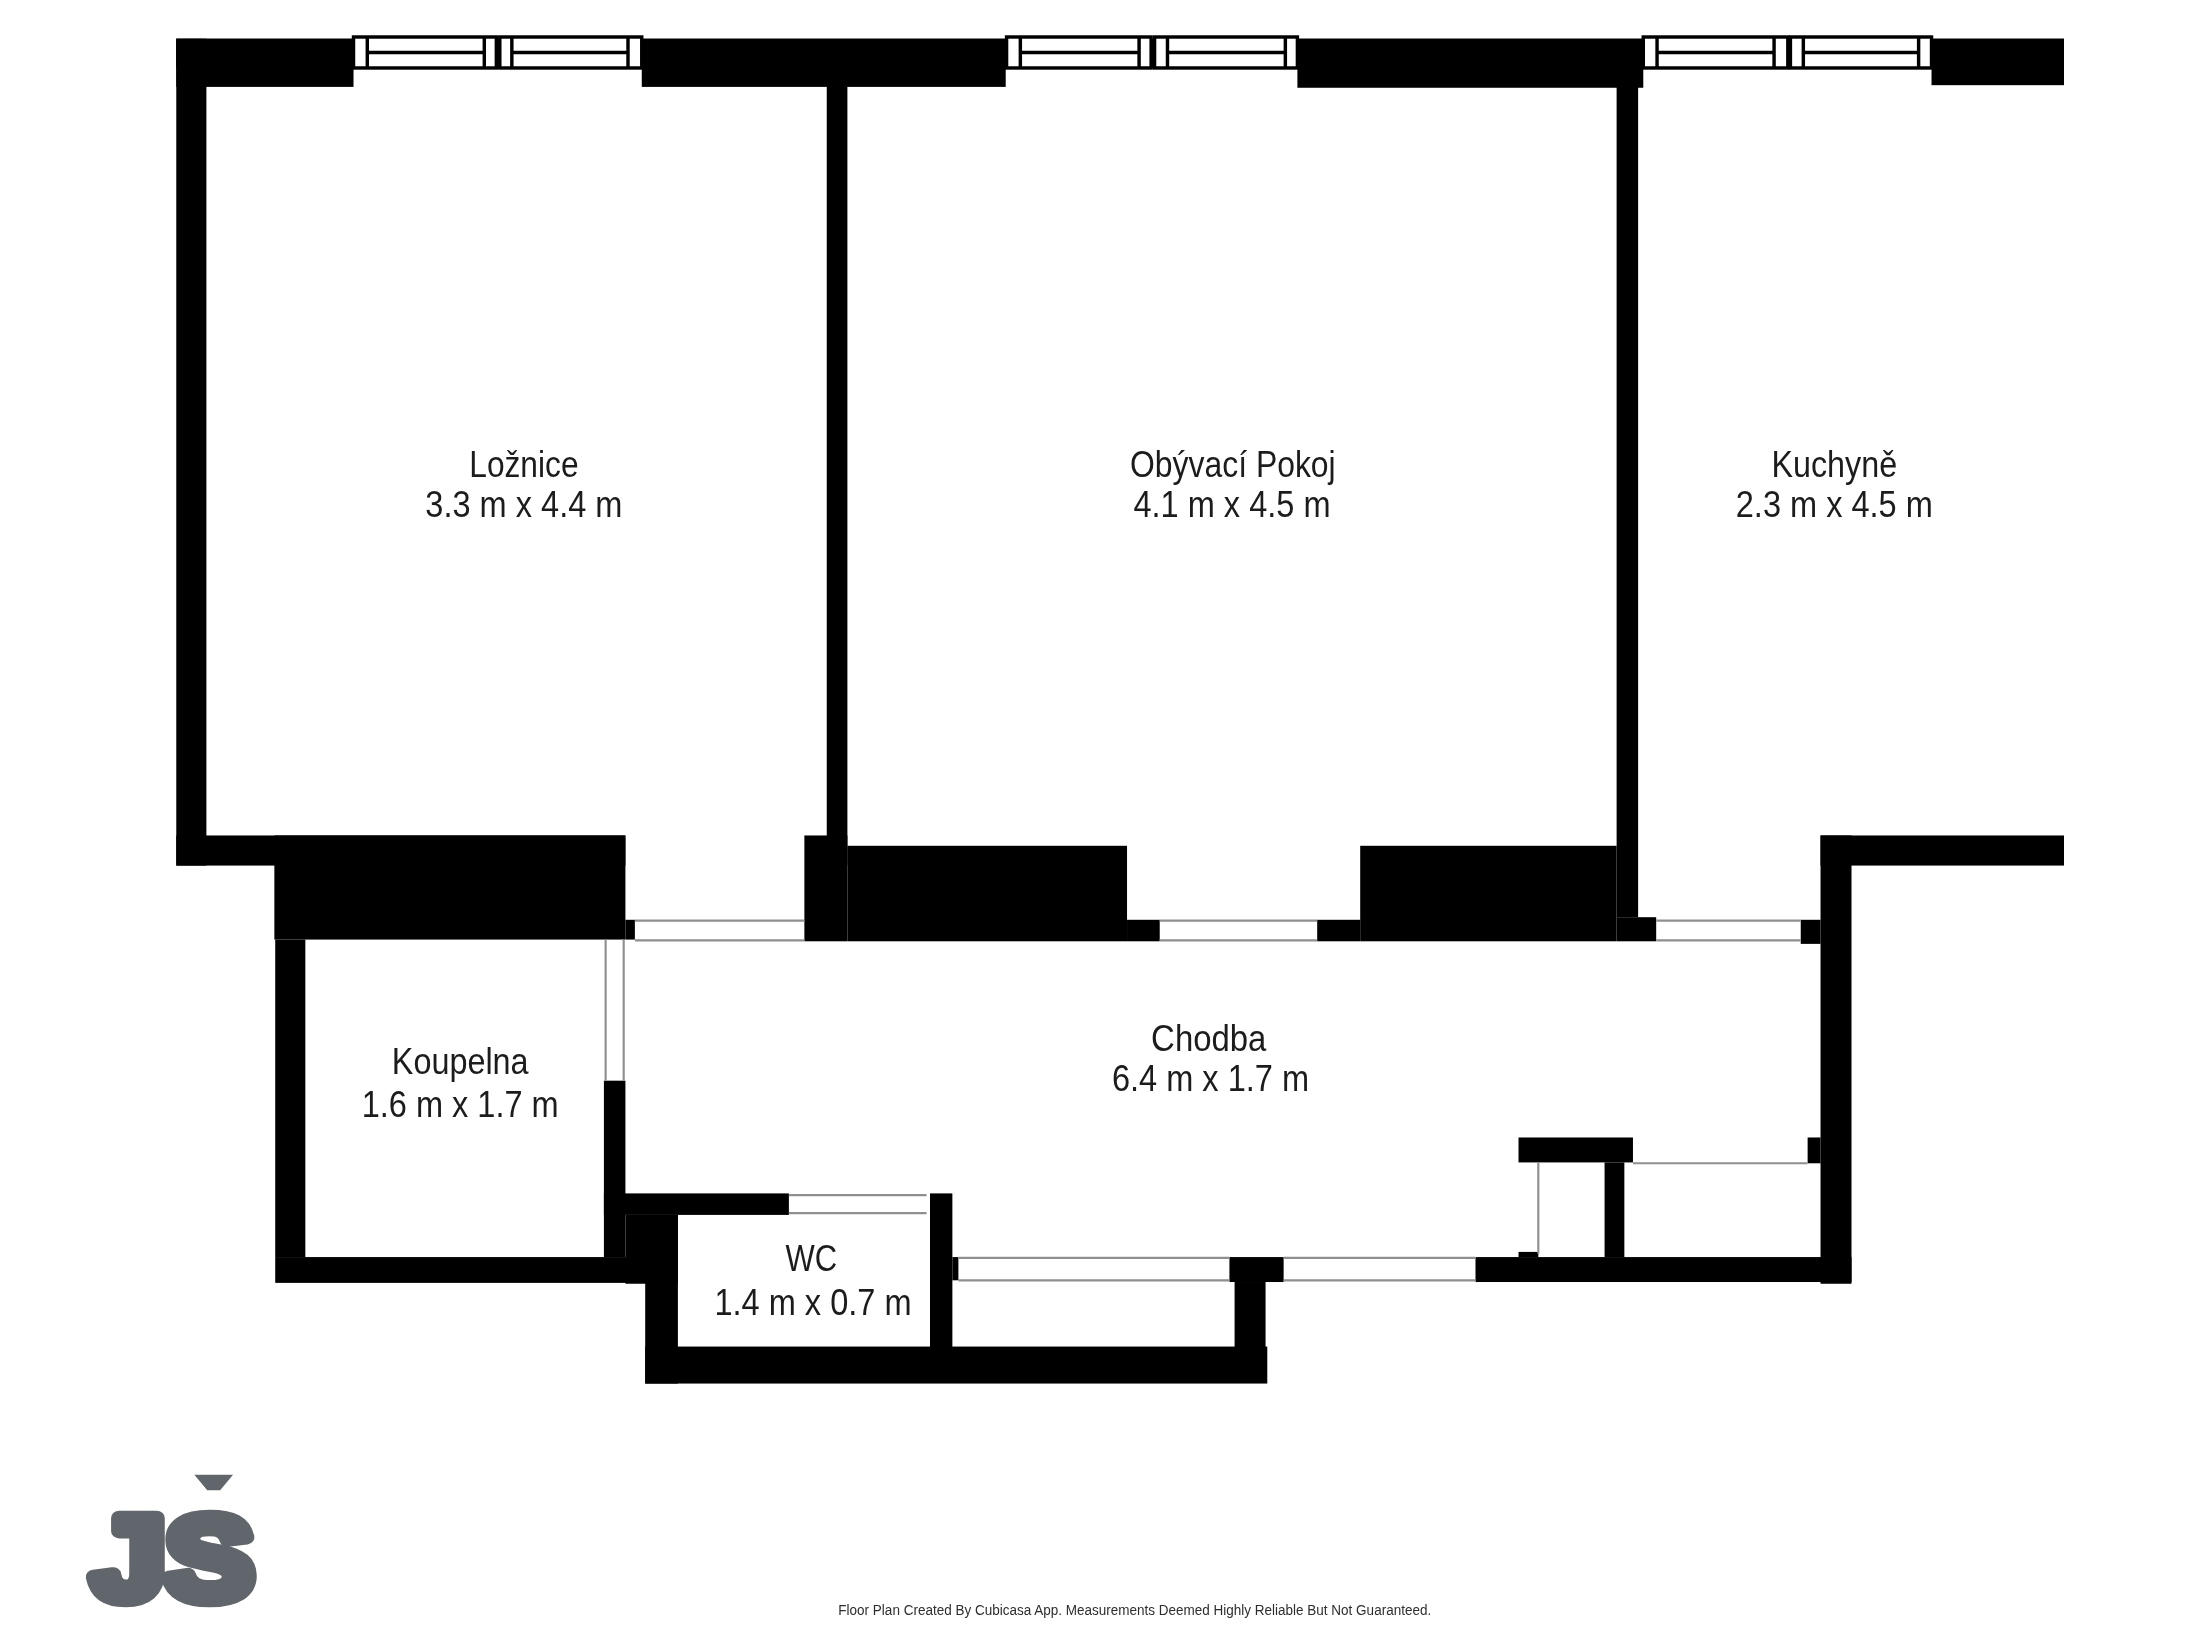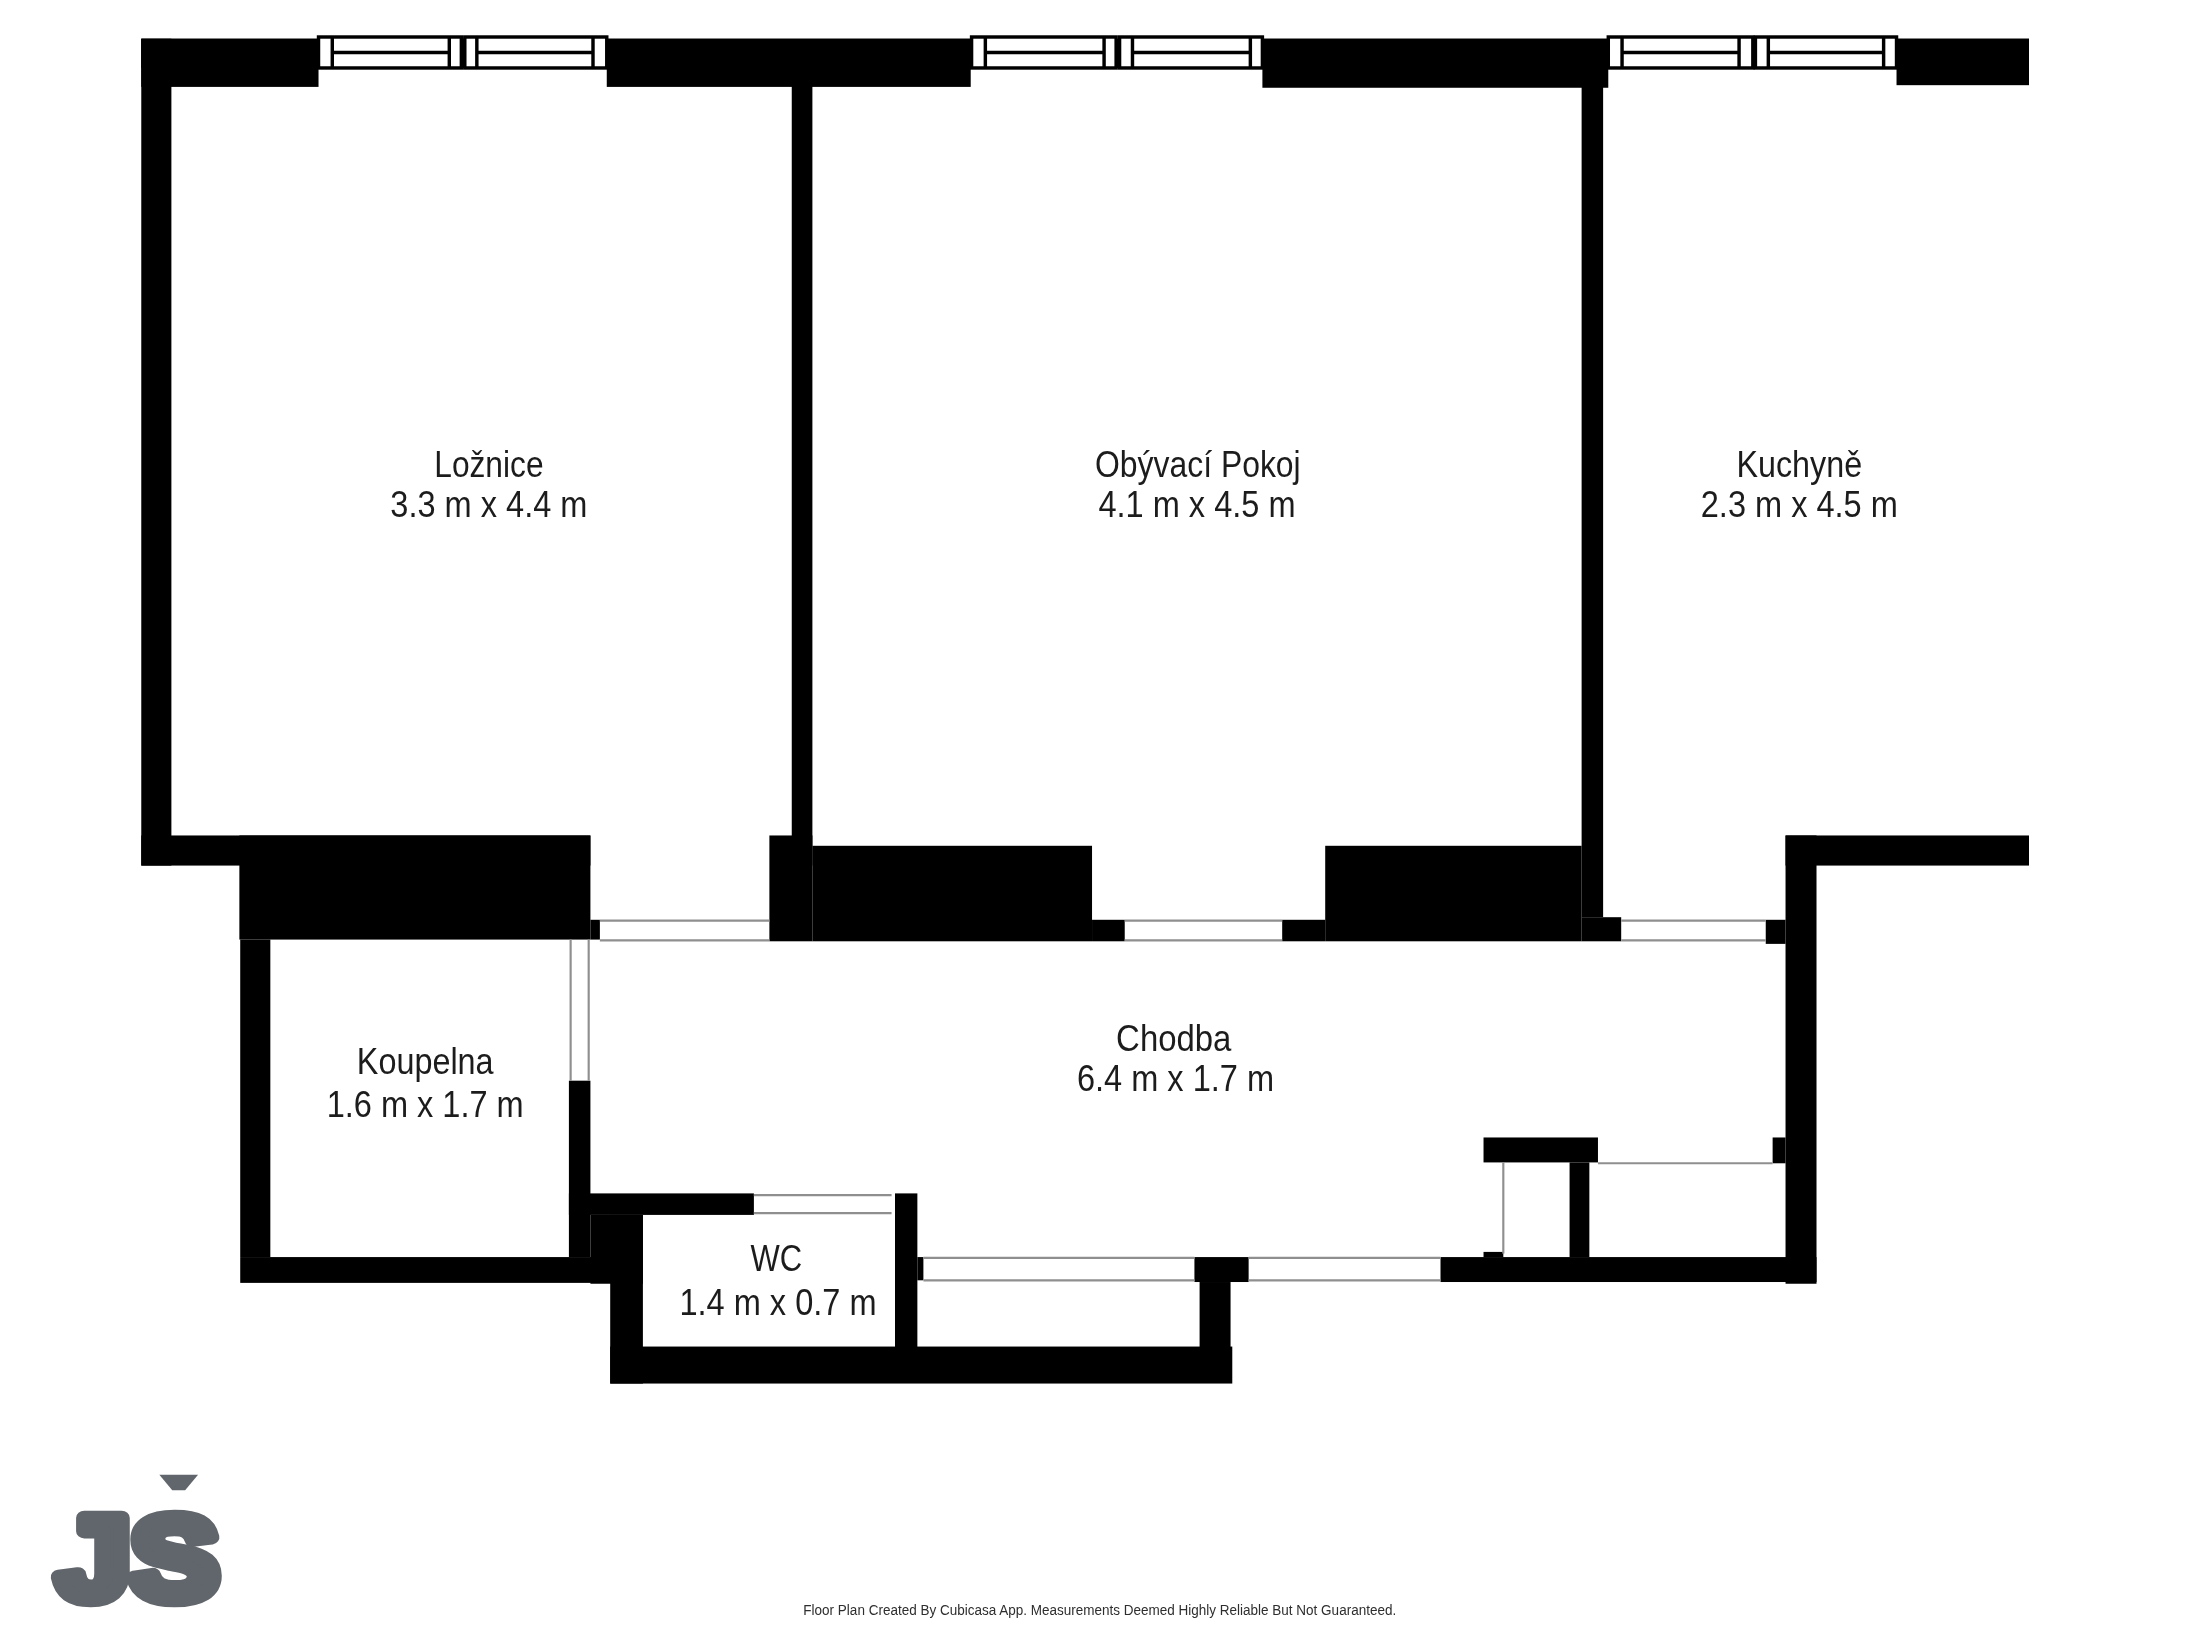--- a/index.html
+++ b/index.html
@@ -1,17 +1,17 @@
 <!DOCTYPE html>
 <html style="font-size:13.8px"><head>
 <meta charset="utf-8">
 <style>
   html,body{margin:0;padding:0;background:#fff;}
   .page{position:relative;width:2029px;height:1652px;background:#fff;overflow:hidden;
-        font-family:"Liberation Sans", sans-serif;}
+        font-family:"Liberation Sans", sans-serif;margin-left:35px;}
   svg{display:block;}
 </style>
 </head>
 <body>
 <div class="page">
 <svg width="2203" height="1652" viewBox="0 0 2560 1920" xmlns="http://www.w3.org/2000/svg">
 
 <rect x="0" y="0" width="2560" height="1920" fill="#ffffff"></rect>
 
 <g fill="none" stroke="none">

